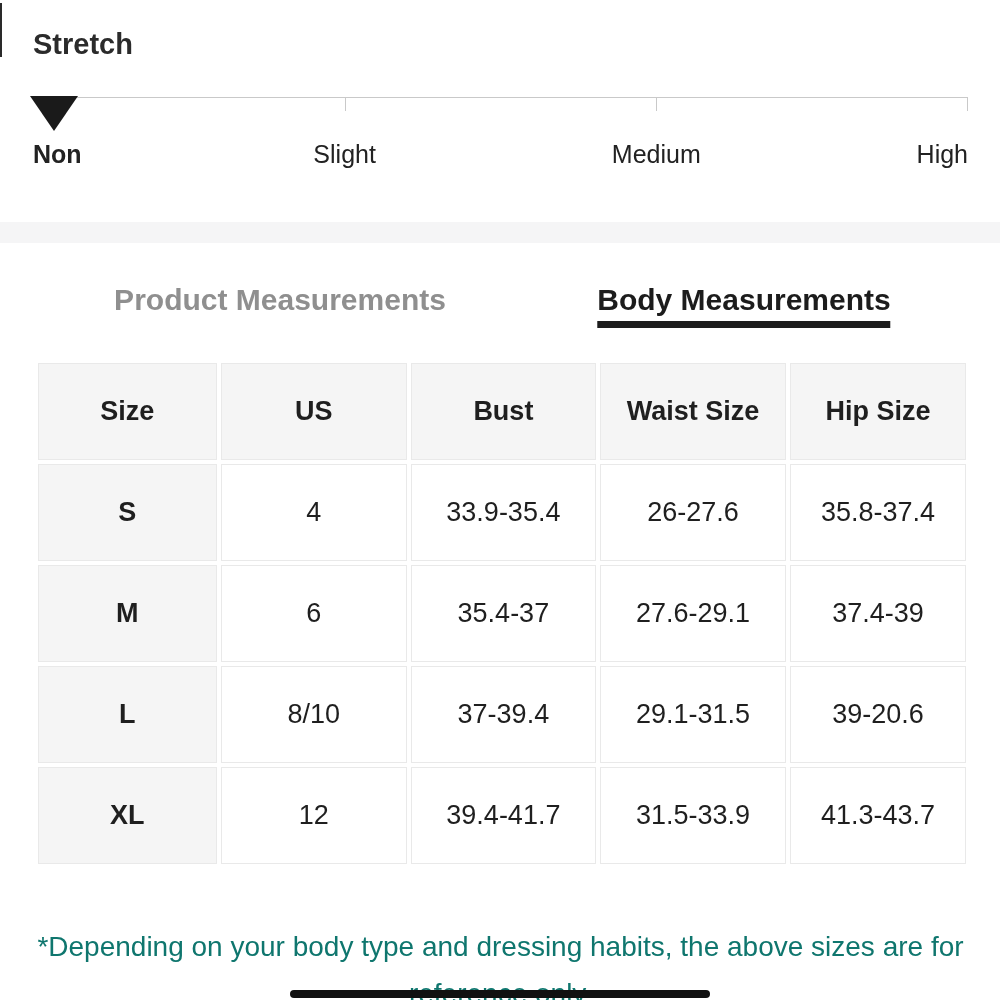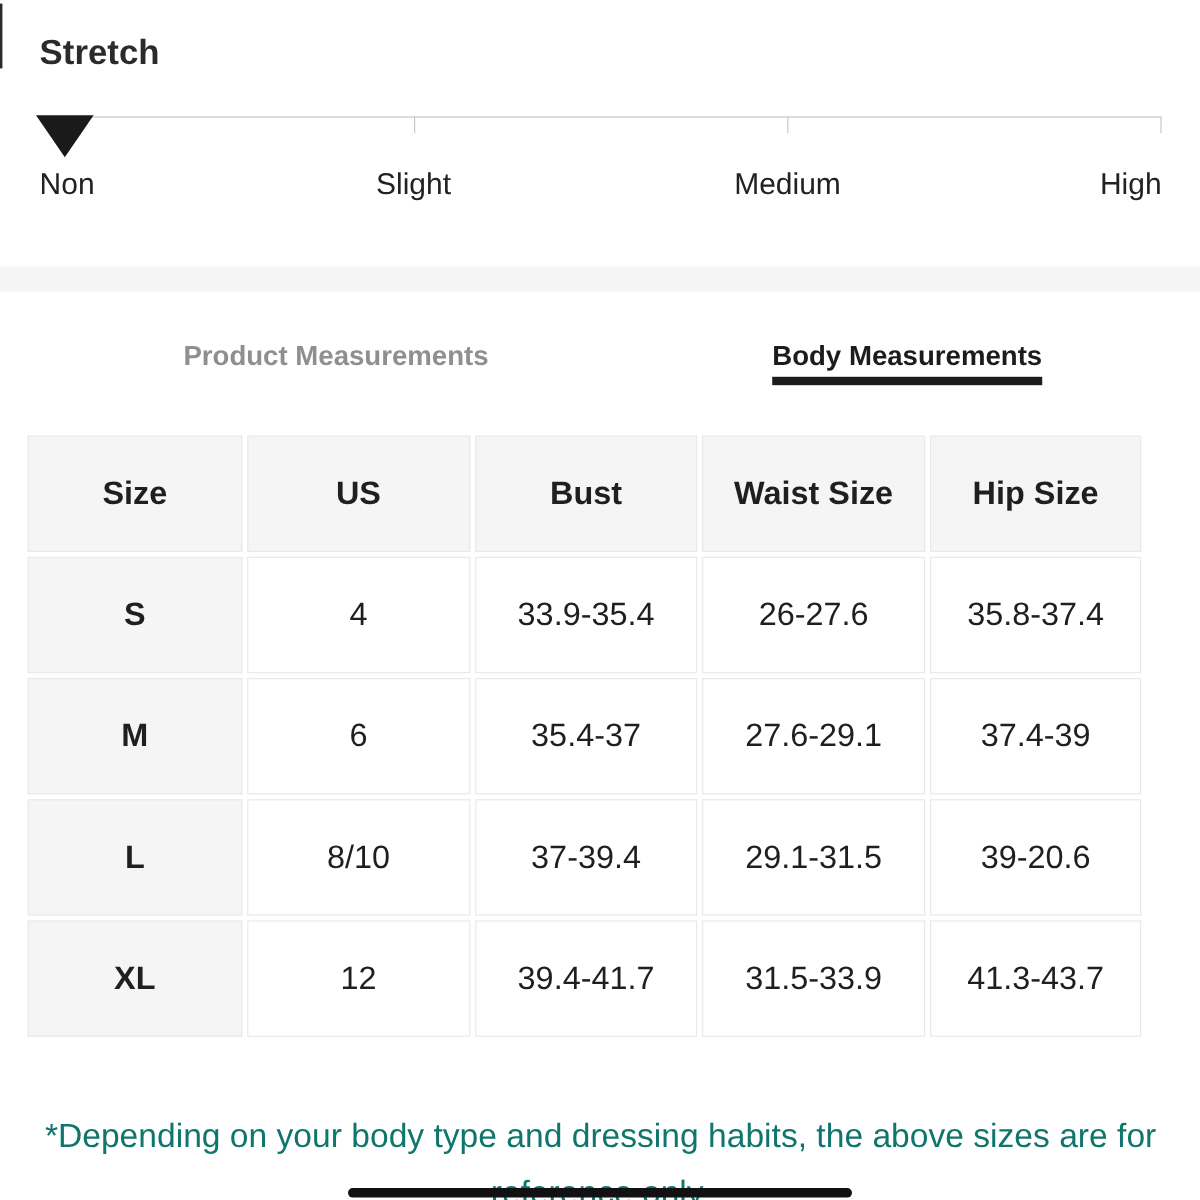--- a/index.html
+++ b/index.html
@@ -35,39 +35,39 @@
     position:absolute;left:-3px;top:-1px;width:0;height:0;
     border-left:24px solid transparent;
     border-right:24px solid transparent;
     border-top:35px solid #1a1a1a;
   }
   .scale-labels{
     position:absolute;left:0;right:0;top:43px;height:30px;
     font-size:25px;color:#222;
   }
   .scale-label{position:absolute;white-space:nowrap;}
-  .lbl-0{left:0;}
+  .lbl-0{left:0;font-weight:bold;}
   .lbl-1{left:33.33%;transform:translateX(-50%);}
   .lbl-2{left:66.66%;transform:translateX(-50%);}
   .lbl-3{right:0;}
   
   .divider-band{
     position:absolute;left:0;right:0;top:222px;height:21px;background:#f5f5f6;
   }
   
   .tabs{position:absolute;left:0;right:0;top:283px;height:50px;}
   .tab{
-    position:absolute;font-size:23px;font-weight:bold;white-space:nowrap;
+    position:absolute;font-size:30px;font-weight:bold;white-space:nowrap;
     cursor:pointer;text-align:left;
   }
   .tab-product{left:280px;transform:translateX(-50%);color:#8f8f8f;}
-  .tab-body{left:744px;transform:translateX(-50%);color:#1c1c1c;margin-left:12px;}
+  .tab-body{left:744px;transform:translateX(-50%);color:#1c1c1c;}
   .tab-underline{height:7px;background:#1c1c1c;margin-top:4px;}
   
-  .size-table-wrap{position:absolute;left:19px;top:359px;width:936px;}
+  .size-table-wrap{position:absolute;left:34px;top:359px;width:936px;}
   table.size-table{
     border-collapse:separate;border-spacing:4px;width:100%;
     table-layout:fixed;
   }
   table.size-table td,table.size-table th{
     border:1px solid #e9e9e9;
     text-align:center;vertical-align:middle;
     height:93px;font-size:27px;color:#1f1f1f;
   }
   table.size-table th{background:#f5f5f5;font-weight:bold;}

